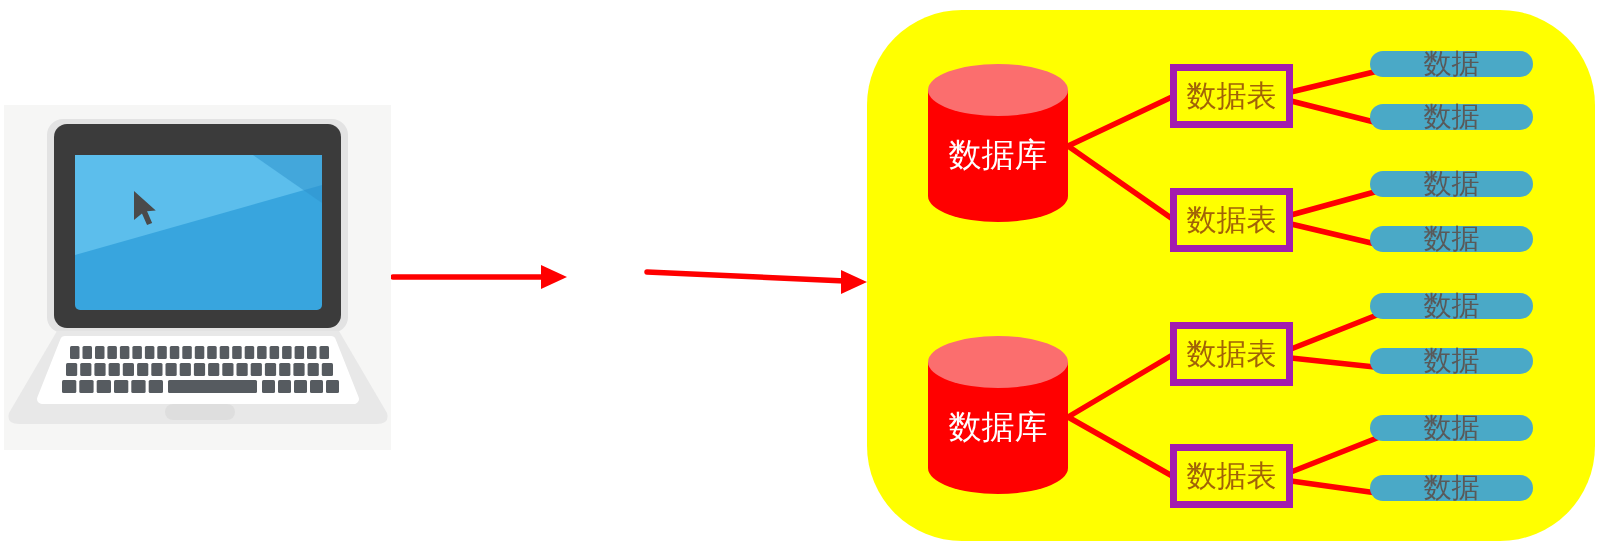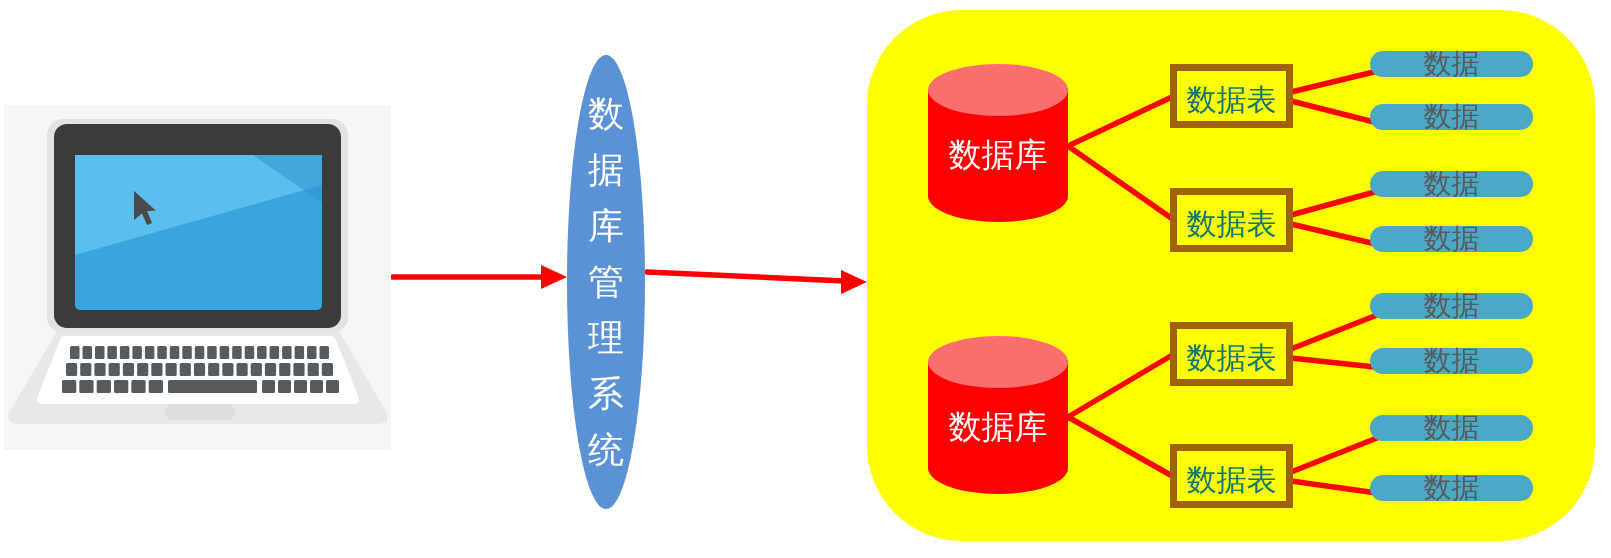--- a/index.html
+++ b/index.html
@@ -26,22 +26,22 @@
   .overlay{left:0;top:0;width:1611px;height:558px;z-index:2;pointer-events:none;}
   
   .cyl{width:140px;height:160px;z-index:3;}
   .cyl-label{
     z-index:4;width:140px;height:160px;display:flex;align-items:center;justify-content:center;
     padding-top:22px;box-sizing:border-box;color:#ffffff;font-size:33px;font-family:Liberation Serif, serif;
   }
   
   .tbox{
     width:123px;height:64px;box-sizing:border-box;background:#ffff00;
-    border:7px solid #a16207;z-index:3;display:flex;align-items:flex-end;justify-content:center;
-    color:#0f766e;font-size:30px;
+    border:7px solid #a21caf;z-index:3;display:flex;align-items:center;justify-content:center;
+    color:#a16207;font-size:30px;
   }
   
   .pill{
     width:163px;height:26px;border-radius:19px;background:#4aa9c7;z-index:3;
     display:flex;align-items:center;justify-content:center;color:#595959;font-size:28px;
   }
   .laptop{left:3px;top:103px;z-index:3;}
 </style>
 </head>
 <body>
@@ -129,23 +129,20 @@
       <line x1="1068" y1="417" x2="1174" y2="477"></line>
       <line x1="1291" y1="349" x2="1382" y2="313"></line>
       <line x1="1291" y1="358" x2="1384" y2="368"></line>
       <line x1="1291" y1="472" x2="1382" y2="436"></line>
       <line x1="1291" y1="481" x2="1384" y2="494"></line>
     </g>
     <polygon points="567,277 541,265 541,289" fill="#ff0000"></polygon>
     <polygon points="867,282 841,270 841,294" fill="#ff0000"></polygon>
   </svg>
 
-  <div class="abs dbms-ellipse">
-    <div class="dbms-label">数据库管理系统</div>
-  </div>
 
   <div class="abs storage"></div>
 
   <svg class="abs cyl" style="left:928px;top:64px;" width="140" height="160" viewBox="0 0 140 160">
     <path d="M0,26 V132 A70,26 0 0 0 140,132 V26 Z" fill="#ff0000"></path>
     <ellipse cx="70" cy="26" rx="70" ry="26" fill="#fb6e6e"></ellipse>
   </svg>
   <div class="abs cyl-label" style="left:928px;top:64px;">数据库</div>
 
   <svg class="abs cyl" style="left:928px;top:336px;" width="140" height="160" viewBox="0 0 140 160">

